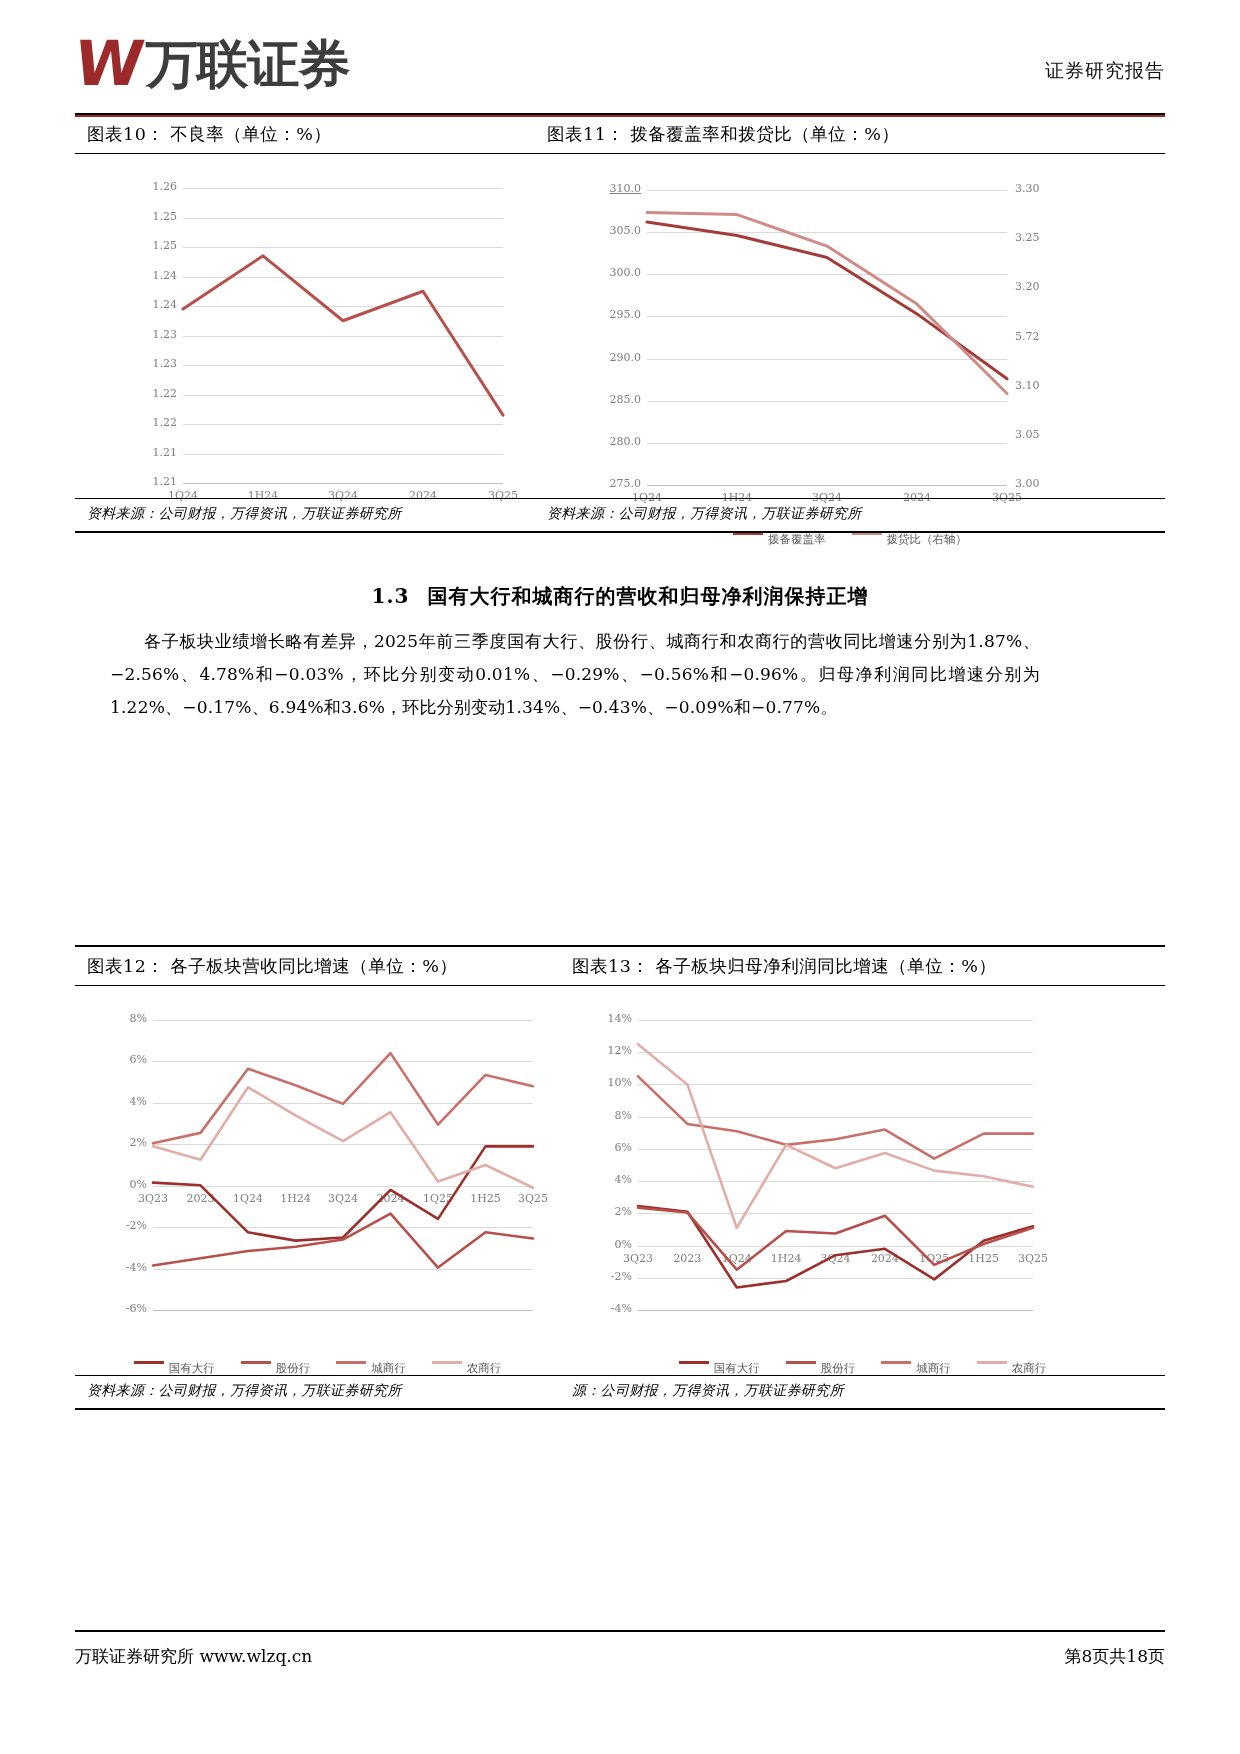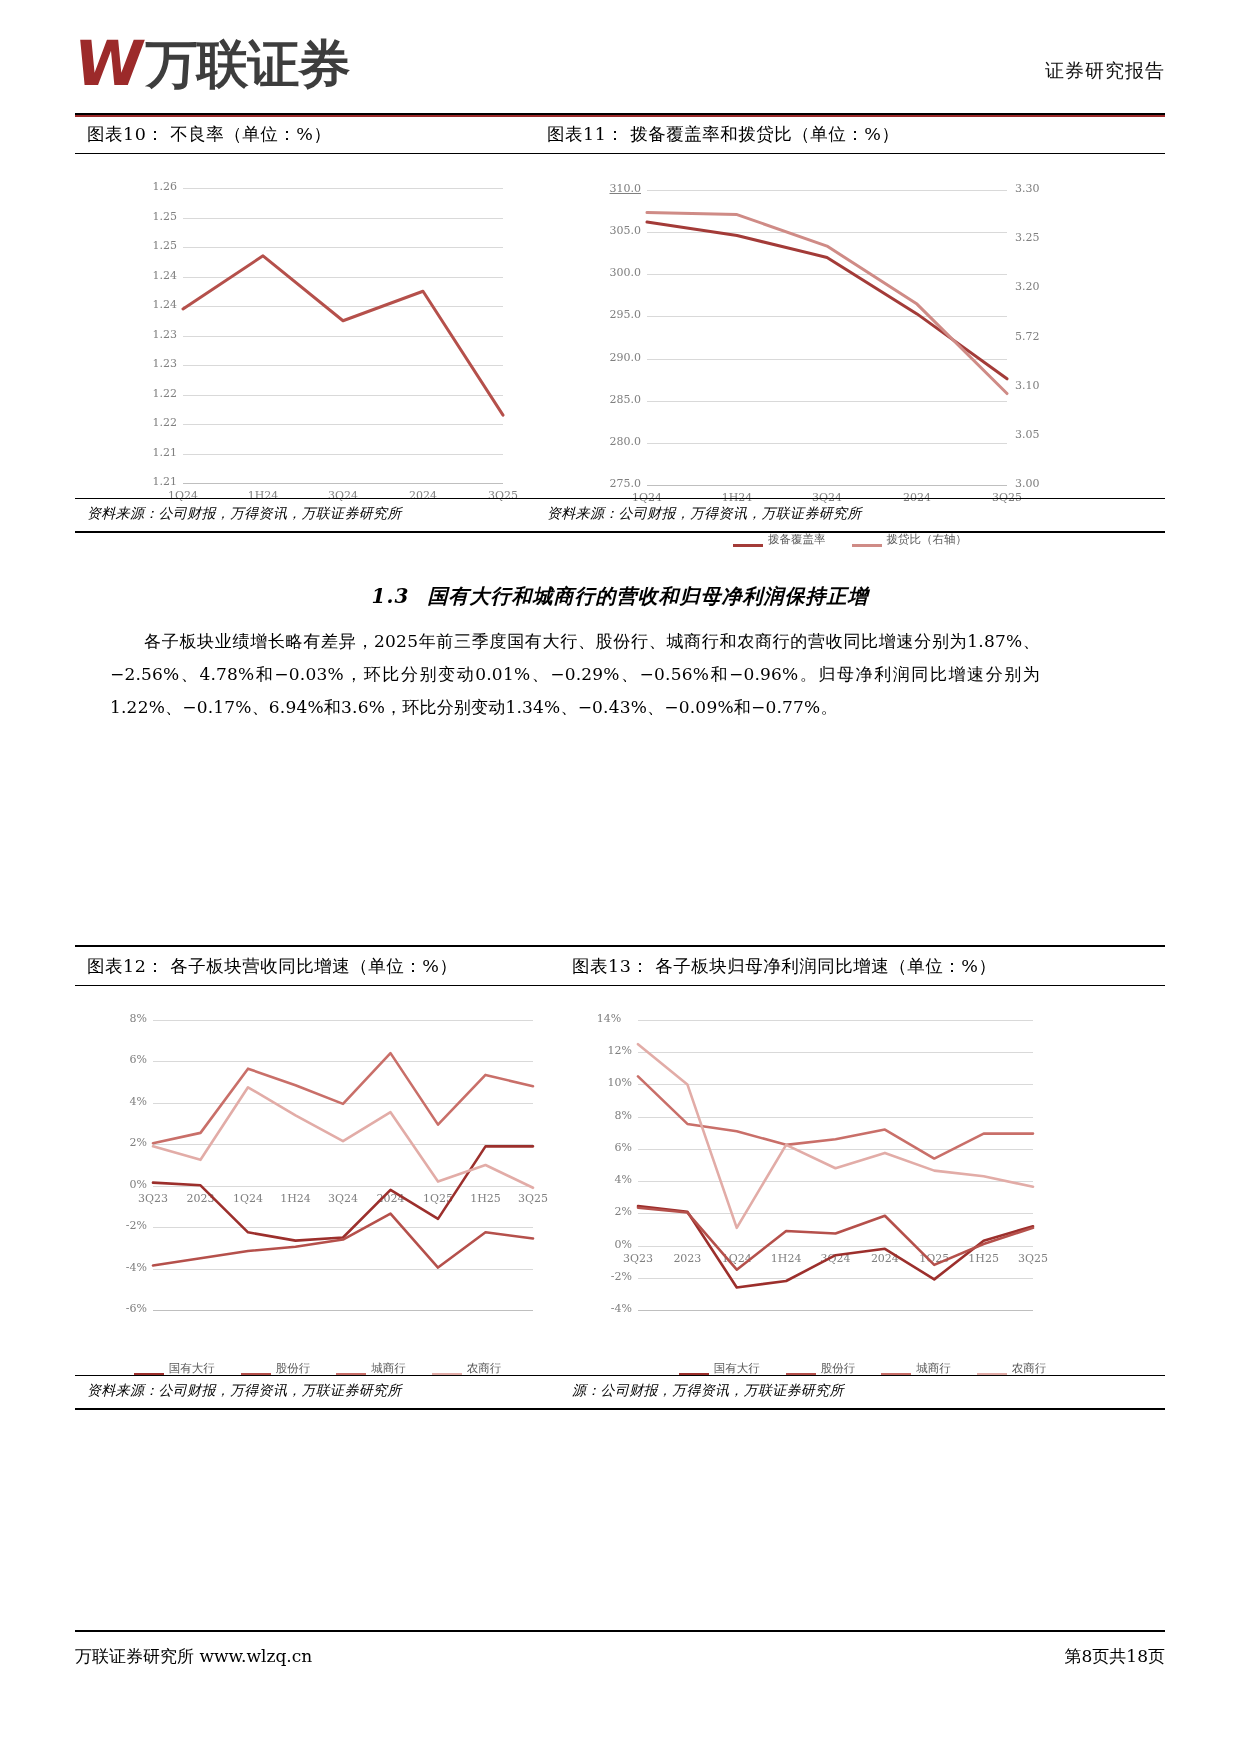--- a/index.html
+++ b/index.html
@@ -22,26 +22,26 @@
   .src-row{position:absolute;left:75px;width:1090px;border-top:1.2px solid #000;box-sizing:border-box;}
 
   
   .plot{position:absolute;}
   .gridline{position:absolute;height:1px;background:#d9d9d9;left:0;right:0;}
   .ytick{position:absolute;font-size:11px;color:#7f7f7f;font-family:"DejaVu Serif",serif;text-align:right;white-space:nowrap;}
   .ytick-r{position:absolute;font-size:11px;color:#7f7f7f;font-family:"DejaVu Serif",serif;text-align:left;white-space:nowrap;}
   .xtick{position:absolute;font-size:11px;color:#7f7f7f;font-family:"DejaVu Serif",serif;text-align:center;white-space:nowrap;}
   svg.series{position:absolute;left:0;top:0;overflow:visible;}
   .legend{position:absolute;display:flex;justify-content:center;gap:26px;width:100%;}
-  .leg-item{display:flex;align-items:flex-end;gap:5px;}
+  .leg-item{display:flex;align-items:flex-start;gap:5px;}
   .leg-swatch{width:30px;height:3.4px;display:inline-block;}
   .leg-label{font-size:11.5px;color:#595959;font-family:"DejaVu Serif",serif;}
 
   
-  .sec-head{position:absolute;left:0;width:1240px;text-align:center;font-size:20px;font-weight:bold;font-family:"DejaVu Serif",serif;letter-spacing:1px;font-style:italic;}
+  .sec-head{position:absolute;left:0;width:1240px;text-align:center;font-size:20px;font-weight:bold;font-family:"DejaVu Serif",serif;letter-spacing:1px;}
   .para{position:absolute;font-size:17px;line-height:33px;font-family:"DejaVu Serif",serif;text-align:justify;text-justify:inter-ideograph;text-indent:34px;letter-spacing:.2px;}
 
   
   .foot-rule{position:absolute;left:75px;top:1630px;width:1090px;height:2px;background:#000;}
   .foot-left{position:absolute;left:75px;top:1645px;font-size:17px;font-family:"DejaVu Serif",serif;}
   .foot-right{position:absolute;right:75px;top:1645px;font-size:17px;font-family:"DejaVu Serif",serif;}
 </style>
 </head>
 <body>
 
@@ -219,21 +219,21 @@
           </div>
         </div>
     </div>
   </div>
 
   <div class="exhibit" style="left:560px;top:945px;width:605px;height:430px;border-bottom:none;">
     <div class="ex-title">图表13： 各子板块归母净利润同比增速（单位：%）</div>
     <div class="ex-body" style="height:390px;">
       <div class="plot" id="plot13" style="left:78px;top:34px;width:395px;height:290px;">
           <div class="gridline" style="top: 0px;"></div>
-          <div class="ytick" style="top: -8px; left: -52px; width: 46px; text-align: center;">14%</div>
+          <div class="ytick" style="top: -8px; left: -52px; width: 46px;">14%</div>
           <div class="gridline" style="top: 32.2222px;"></div>
           <div class="ytick" style="top: 24.2222px; left: -52px; width: 46px;">12%</div>
           <div class="gridline" style="top: 64.4444px;"></div>
           <div class="ytick" style="top: 56.4444px; left: -52px; width: 46px;">10%</div>
           <div class="gridline" style="top: 96.6667px;"></div>
           <div class="ytick" style="top: 88.6667px; left: -52px; width: 46px;">8%</div>
           <div class="gridline" style="top: 128.889px;"></div>
           <div class="ytick" style="top: 120.889px; left: -52px; width: 46px;">6%</div>
           <div class="gridline" style="top: 161.111px;"></div>
           <div class="ytick" style="top: 153.111px; left: -52px; width: 46px;">4%</div>

